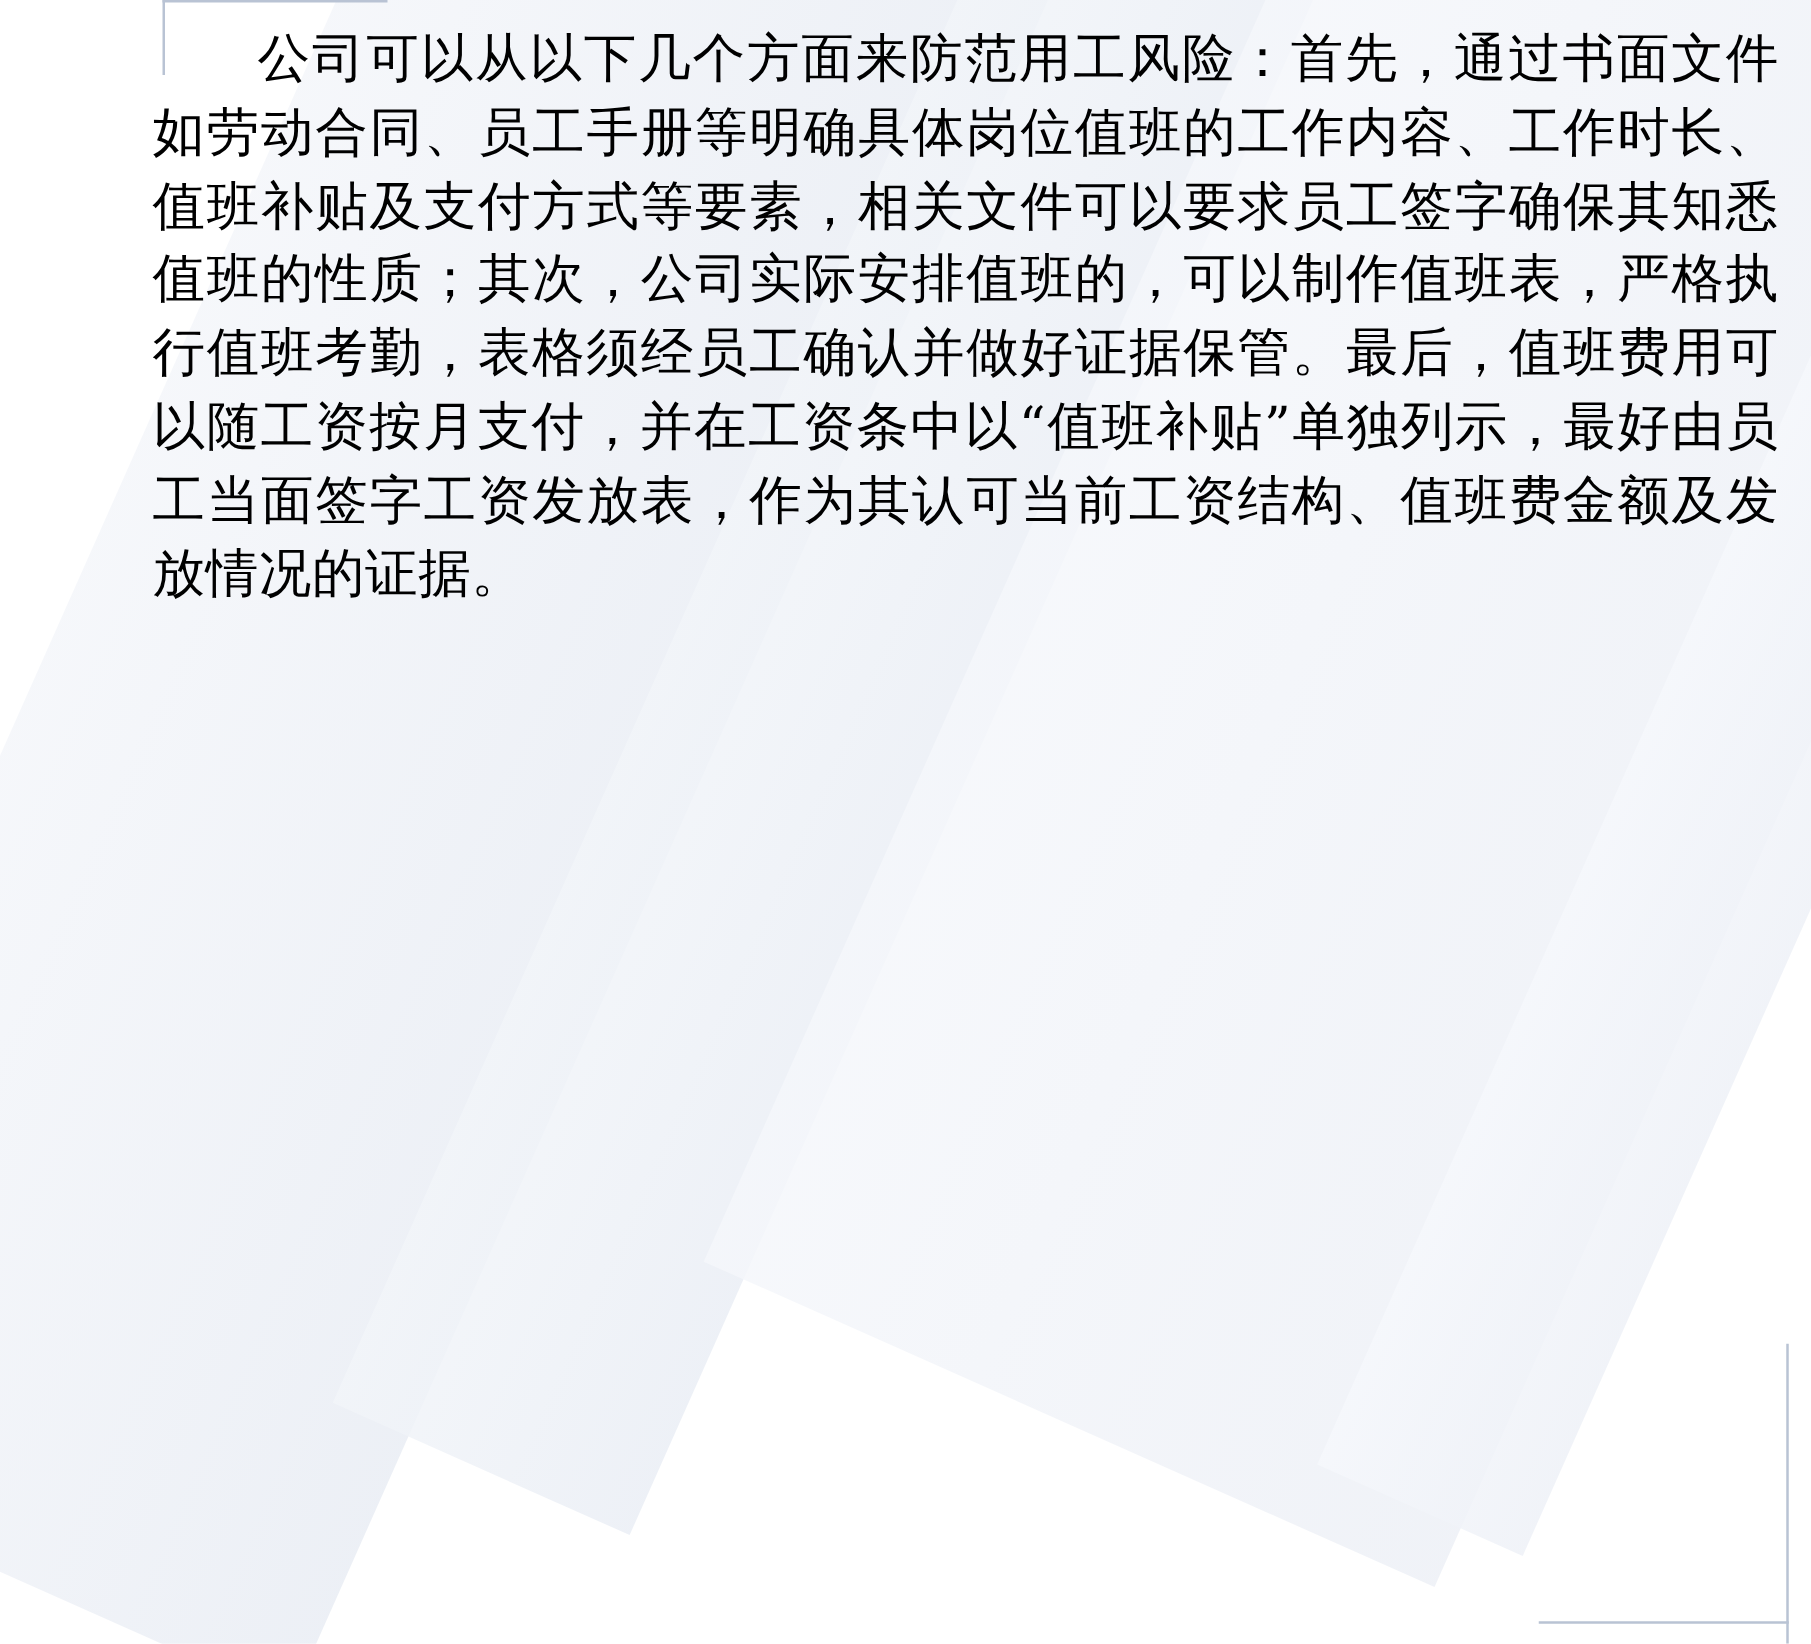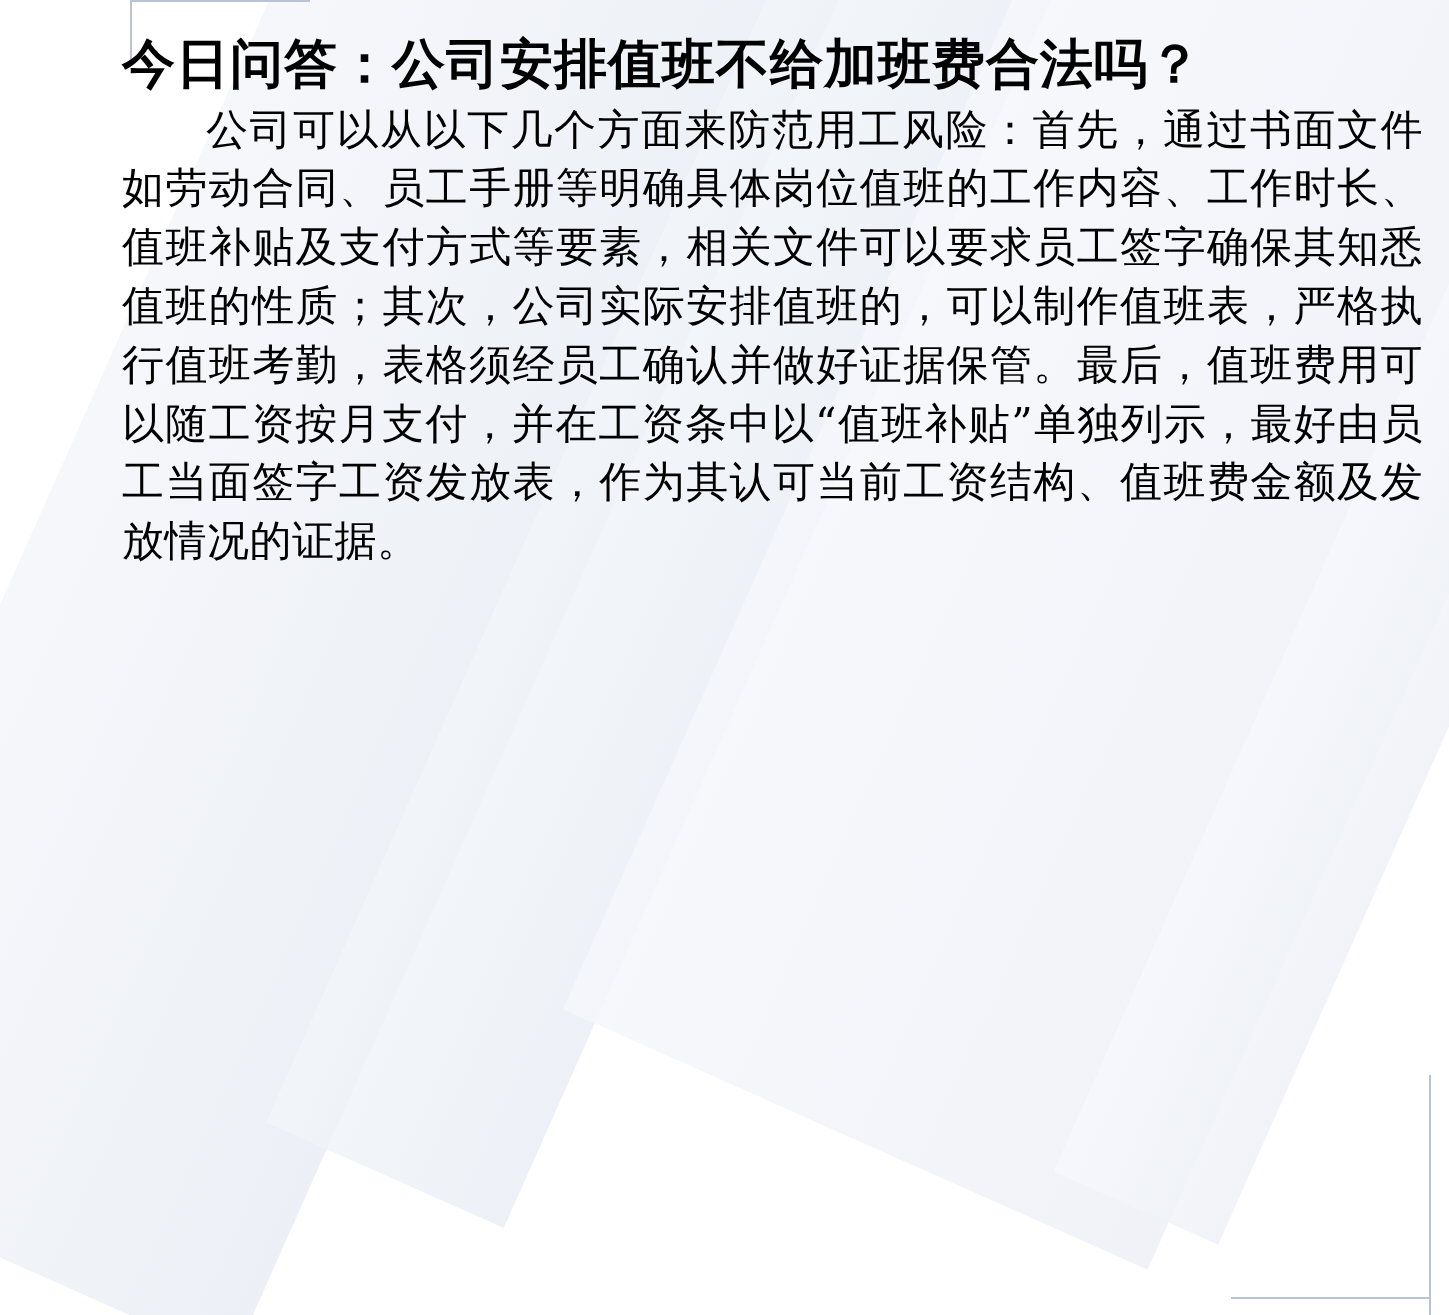--- a/index.html
+++ b/index.html
@@ -116,19 +116,18 @@
   <div class="wm wm4"></div>
 </div>
 
 <div class="rule rule-left-v"></div>
 <div class="rule rule-top-h"></div>
 <div class="rule rule-right-v"></div>
 <div class="rule rule-bottom-h"></div>
 
 <div class="page">
 
-  <h1 class="doc-title">今日问答：公司安排值班不给加班费合法吗？</h1>
 
 
 
   <p class="para indent">公司可以从以下几个方面来防范用工风险：首先，通过书面文件如劳动合同、员工手册等明确具体岗位值班的工作内容、工作时长、值班补贴及支付方式等要素，相关文件可以要求员工签字确保其知悉值班的性质；其次，公司实际安排值班的，可以制作值班表，严格执行值班考勤，表格须经员工确认并做好证据保管。最后，值班费用可以随工资按月支付，并在工资条中以“值班补贴”单独列示，最好由员工当面签字工资发放表，作为其认可当前工资结构、值班费金额及发放情况的证据。</p>
 
 </div>
 
 </body></html>

